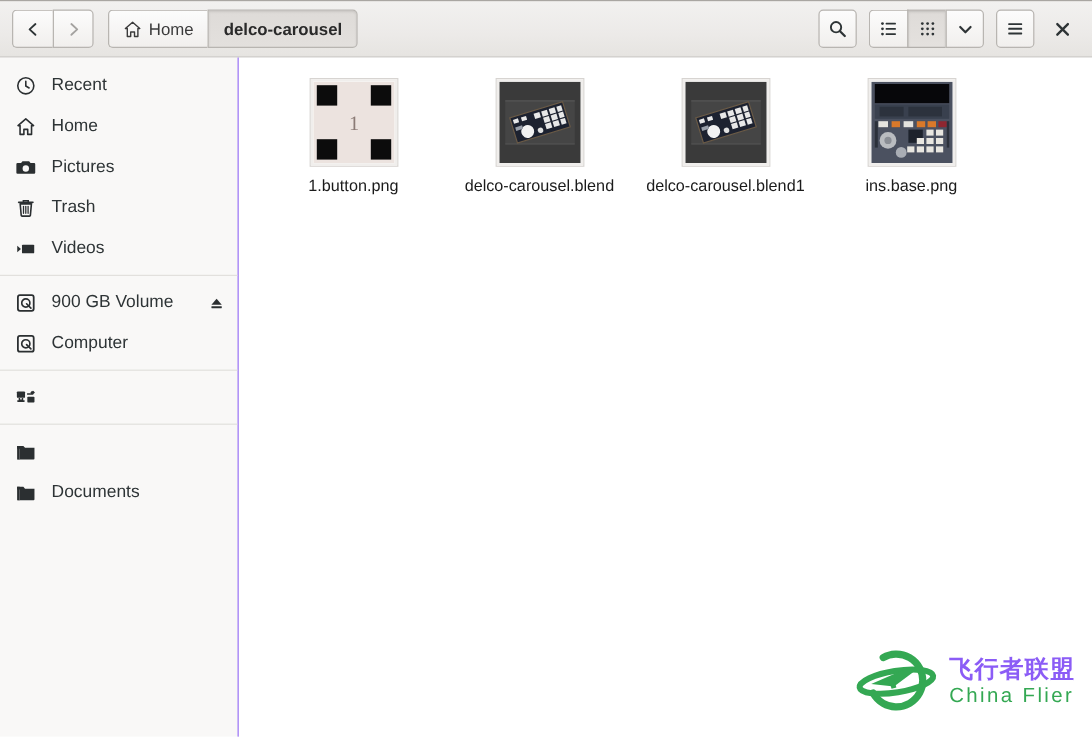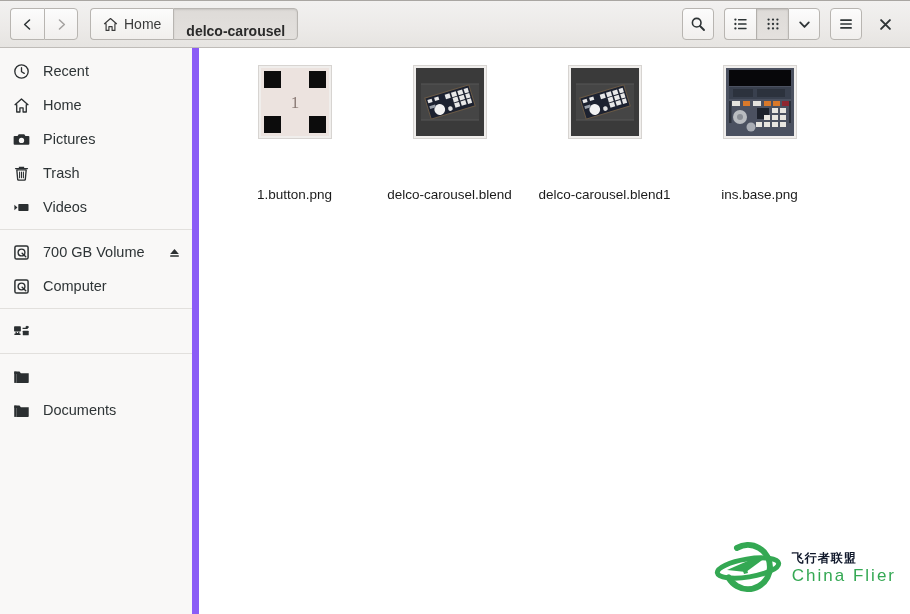--- a/index.html
+++ b/index.html
@@ -85,21 +85,20 @@
     color: #3b3b3b;
     cursor: default;
   }
   .pathbar .crumb:first-child { border-top-left-radius: 4px; border-bottom-left-radius: 4px; }
   .pathbar .crumb:last-child  { border-top-right-radius: 4px; border-bottom-right-radius: 4px; border-right-width: 1px; }
   .pathbar .crumb.current {
     background: linear-gradient(to bottom, #dedbd8 0%, #e3e0dd 100%);
     box-shadow: inset 0 1px 2px rgba(0,0,0,.10);
     font-weight: bold;
     color: #2a2a2a;
-    align-items: flex-end;
   }
 
   .hb-right .searchbtn { margin-right: 10px; }
   .hb-right .viewgroup { margin-right: 10px; }
   .hb-right .menubtn { margin-right: 8px; }
 
   .closebtn {
     width: 30px; height: 30px;
     display: flex; align-items: center; justify-content: center;
     cursor: default; color: #2e3436;
@@ -111,21 +110,21 @@
     display: flex;
     min-height: 0;
     position: relative;
   }
 
   
   .sidebar {
     width: 199px;
     flex: 0 0 199px;
     background: #f9f8f7;
-    border-right: 7px solid #8b5cf6;
+    border-right: 1px solid #8b5cf6;
     padding-top: 6px;
     overflow: hidden;
   }
 
   .side-item {
     height: 34px;
     display: flex;
     align-items: center;
     gap: 13px;
     padding: 0 10px 0 12px;
@@ -191,38 +190,37 @@
   }
   .thumb-wrap svg { display: block; }
 
   .file-label {
     font-size: 13.5px;
     line-height: 16px;
     color: #1b1b1b;
     text-align: left;
     max-width: 145px;
     word-break: break-word;
-    margin-top: 40px;
   }
 
   
   .watermark {
     position: absolute;
     right: 14px;
     bottom: 16px;
     display: flex;
     align-items: center;
     gap: 9px;
     pointer-events: none;
   }
   .wm-text { display: flex; flex-direction: column; line-height: 1; }
   .wm-cn {
-    font-size: 12px;
+    font-size: 20px;
     font-weight: bold;
-    color: #0f172a;
+    color: #8b5cf6;
     letter-spacing: 1px;
   }
   .wm-en {
     font-size: 17px;
     font-weight: normal;
     color: #34a853;
     letter-spacing: 2px;
     margin-top: 3px;
   }
 </style>
@@ -388,21 +386,21 @@
       <div class="side-sep"></div>
 
       <div class="side-item">
         <span class="ico">
           <svg width="17" height="17" viewBox="0 0 16 16">
             <rect x="1.8" y="1.8" width="12.4" height="12.4" rx="1.6" fill="none" stroke="#2b2f31" stroke-width="1.4"></rect>
             <circle cx="8" cy="8" r="3.2" fill="none" stroke="#2b2f31" stroke-width="1.3"></circle>
             <path d="M8.6 8.6 L12.0 12.0" stroke="#2b2f31" stroke-width="1.3" stroke-linecap="round"></path>
           </svg>
         </span>
-        <span class="lbl">700 GB Volume</span>
+        <span class="lbl">900 GB Volume</span>
         <span class="eject">
           <svg width="15" height="15" viewBox="0 0 16 16">
             <path d="M8 4.2 L12.6 9.6 H3.4 Z" fill="#2b2f31"></path>
             <rect x="3.4" y="10.8" width="9.2" height="1.8" rx=".3" fill="#2b2f31"></rect>
           </svg>
         </span>
       </div>
 
       <div class="side-item">
         <span class="ico">

